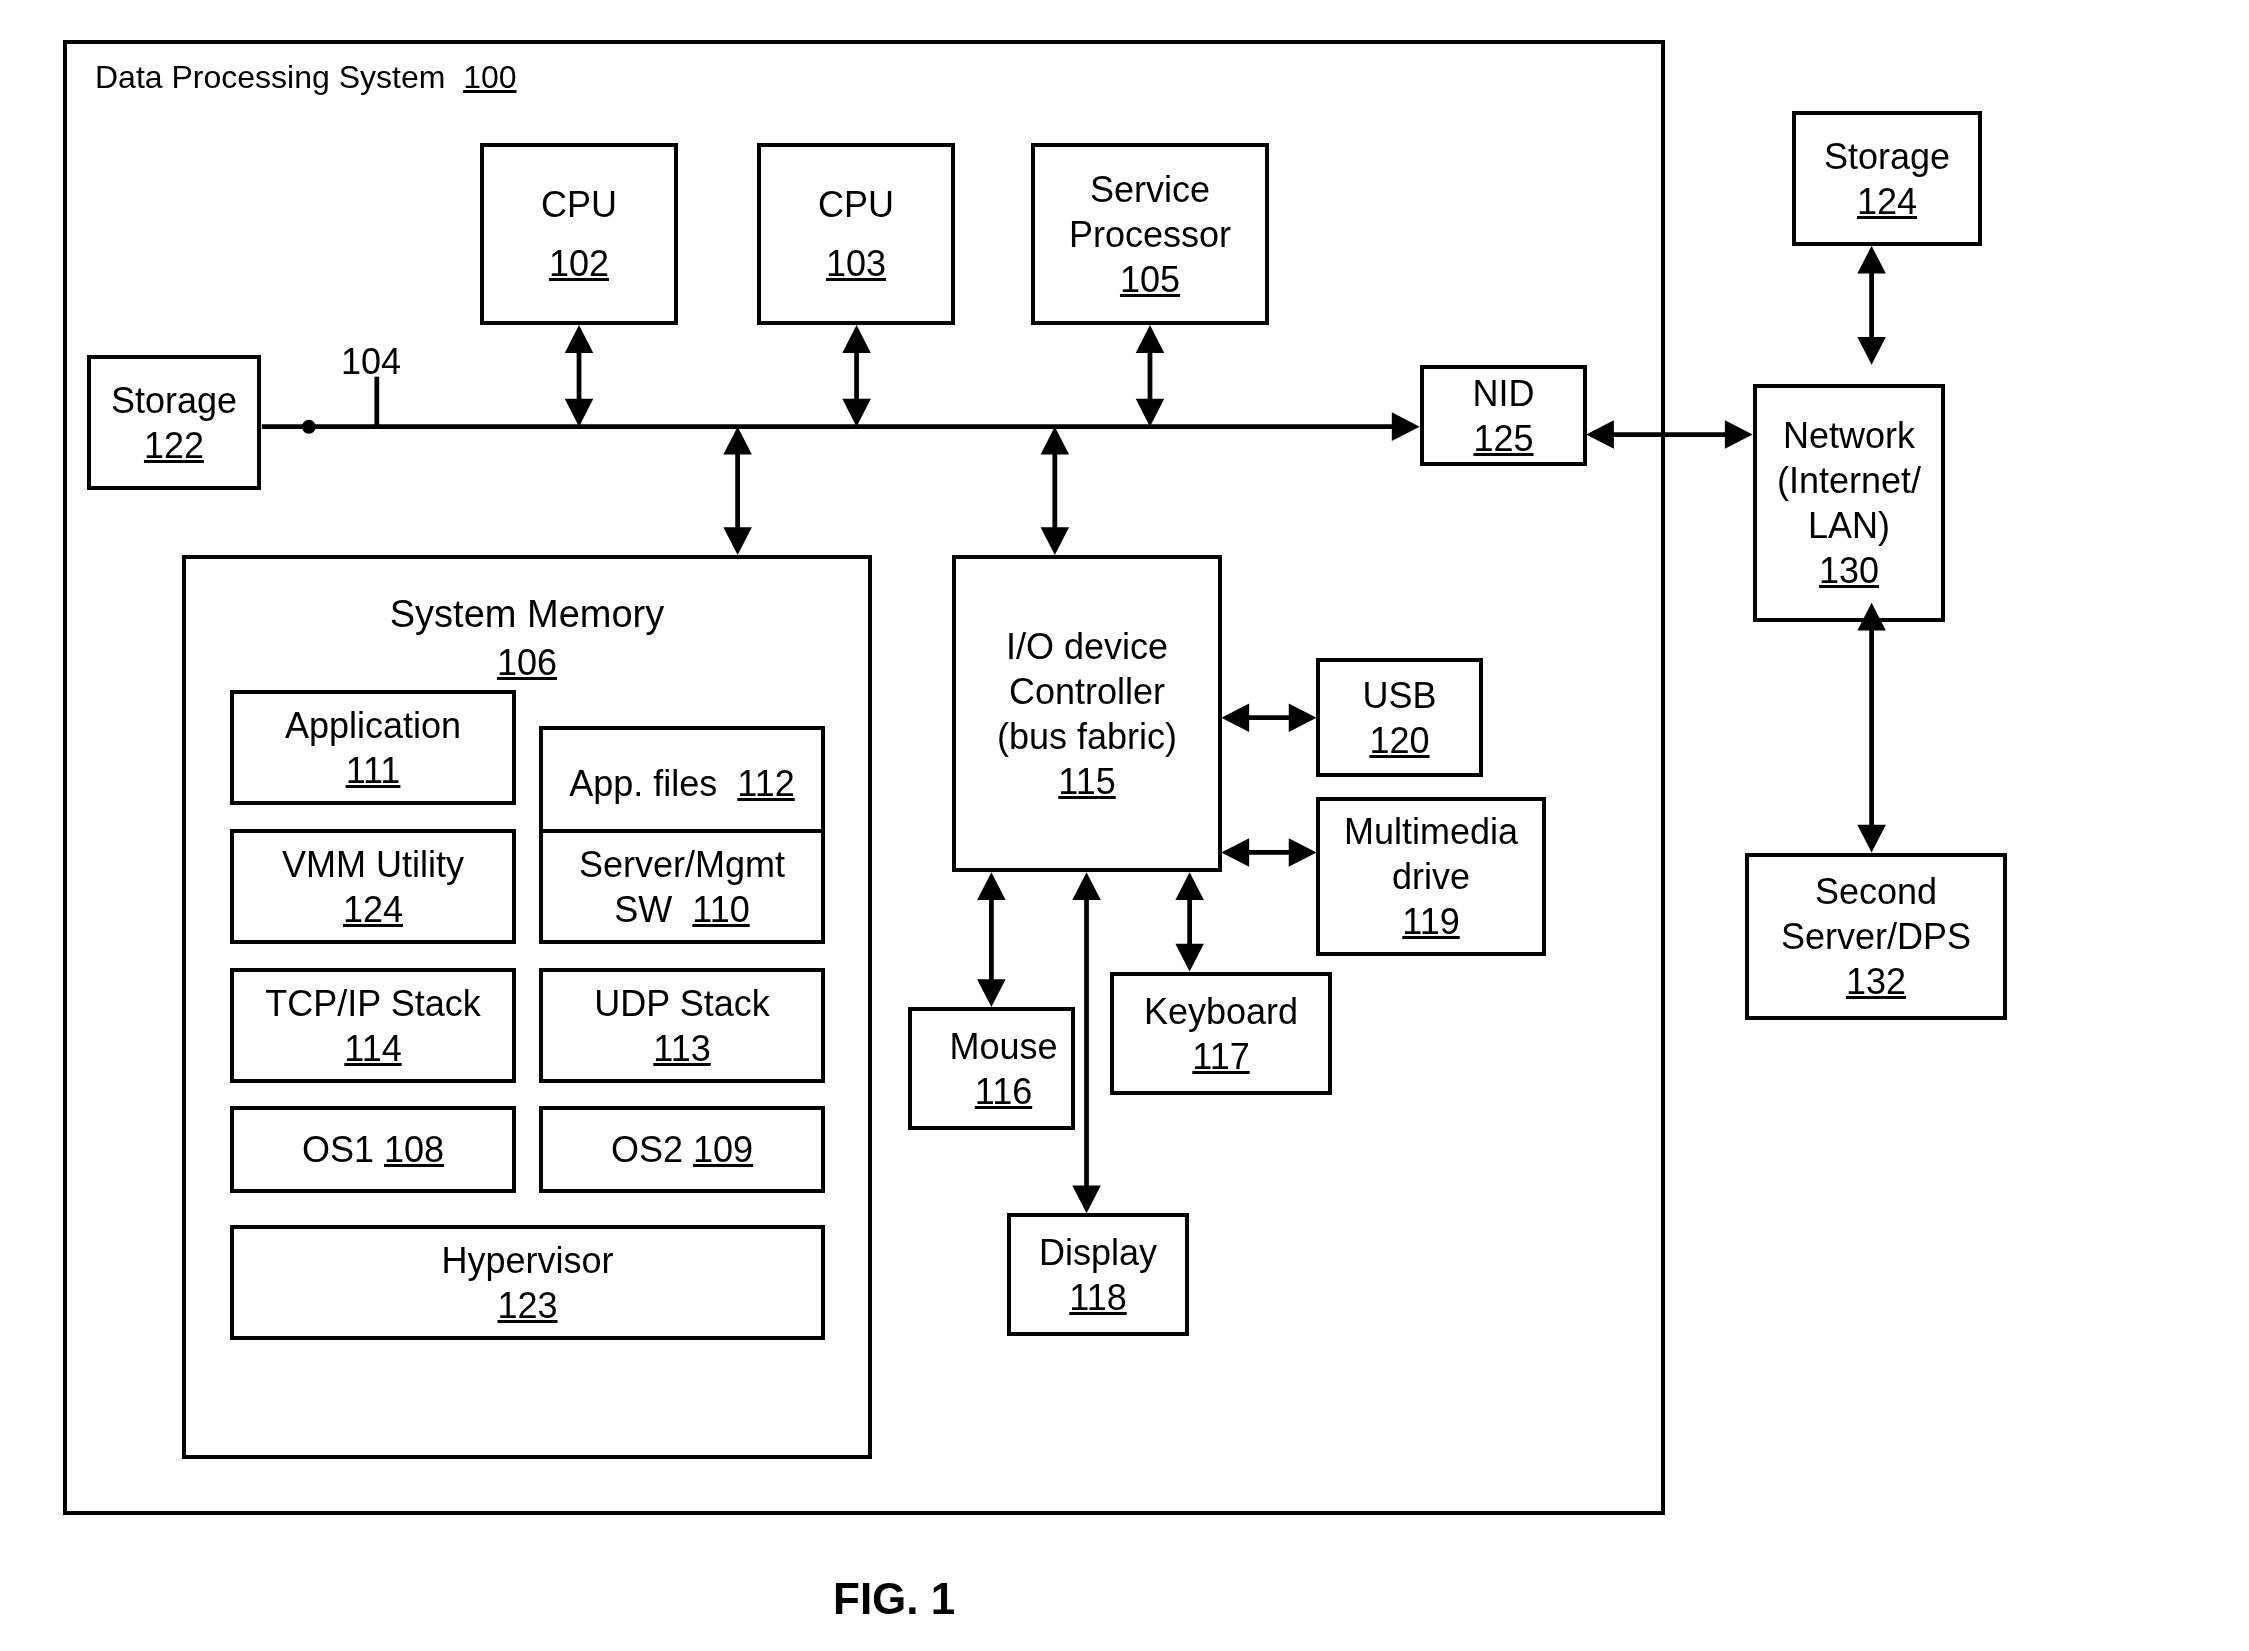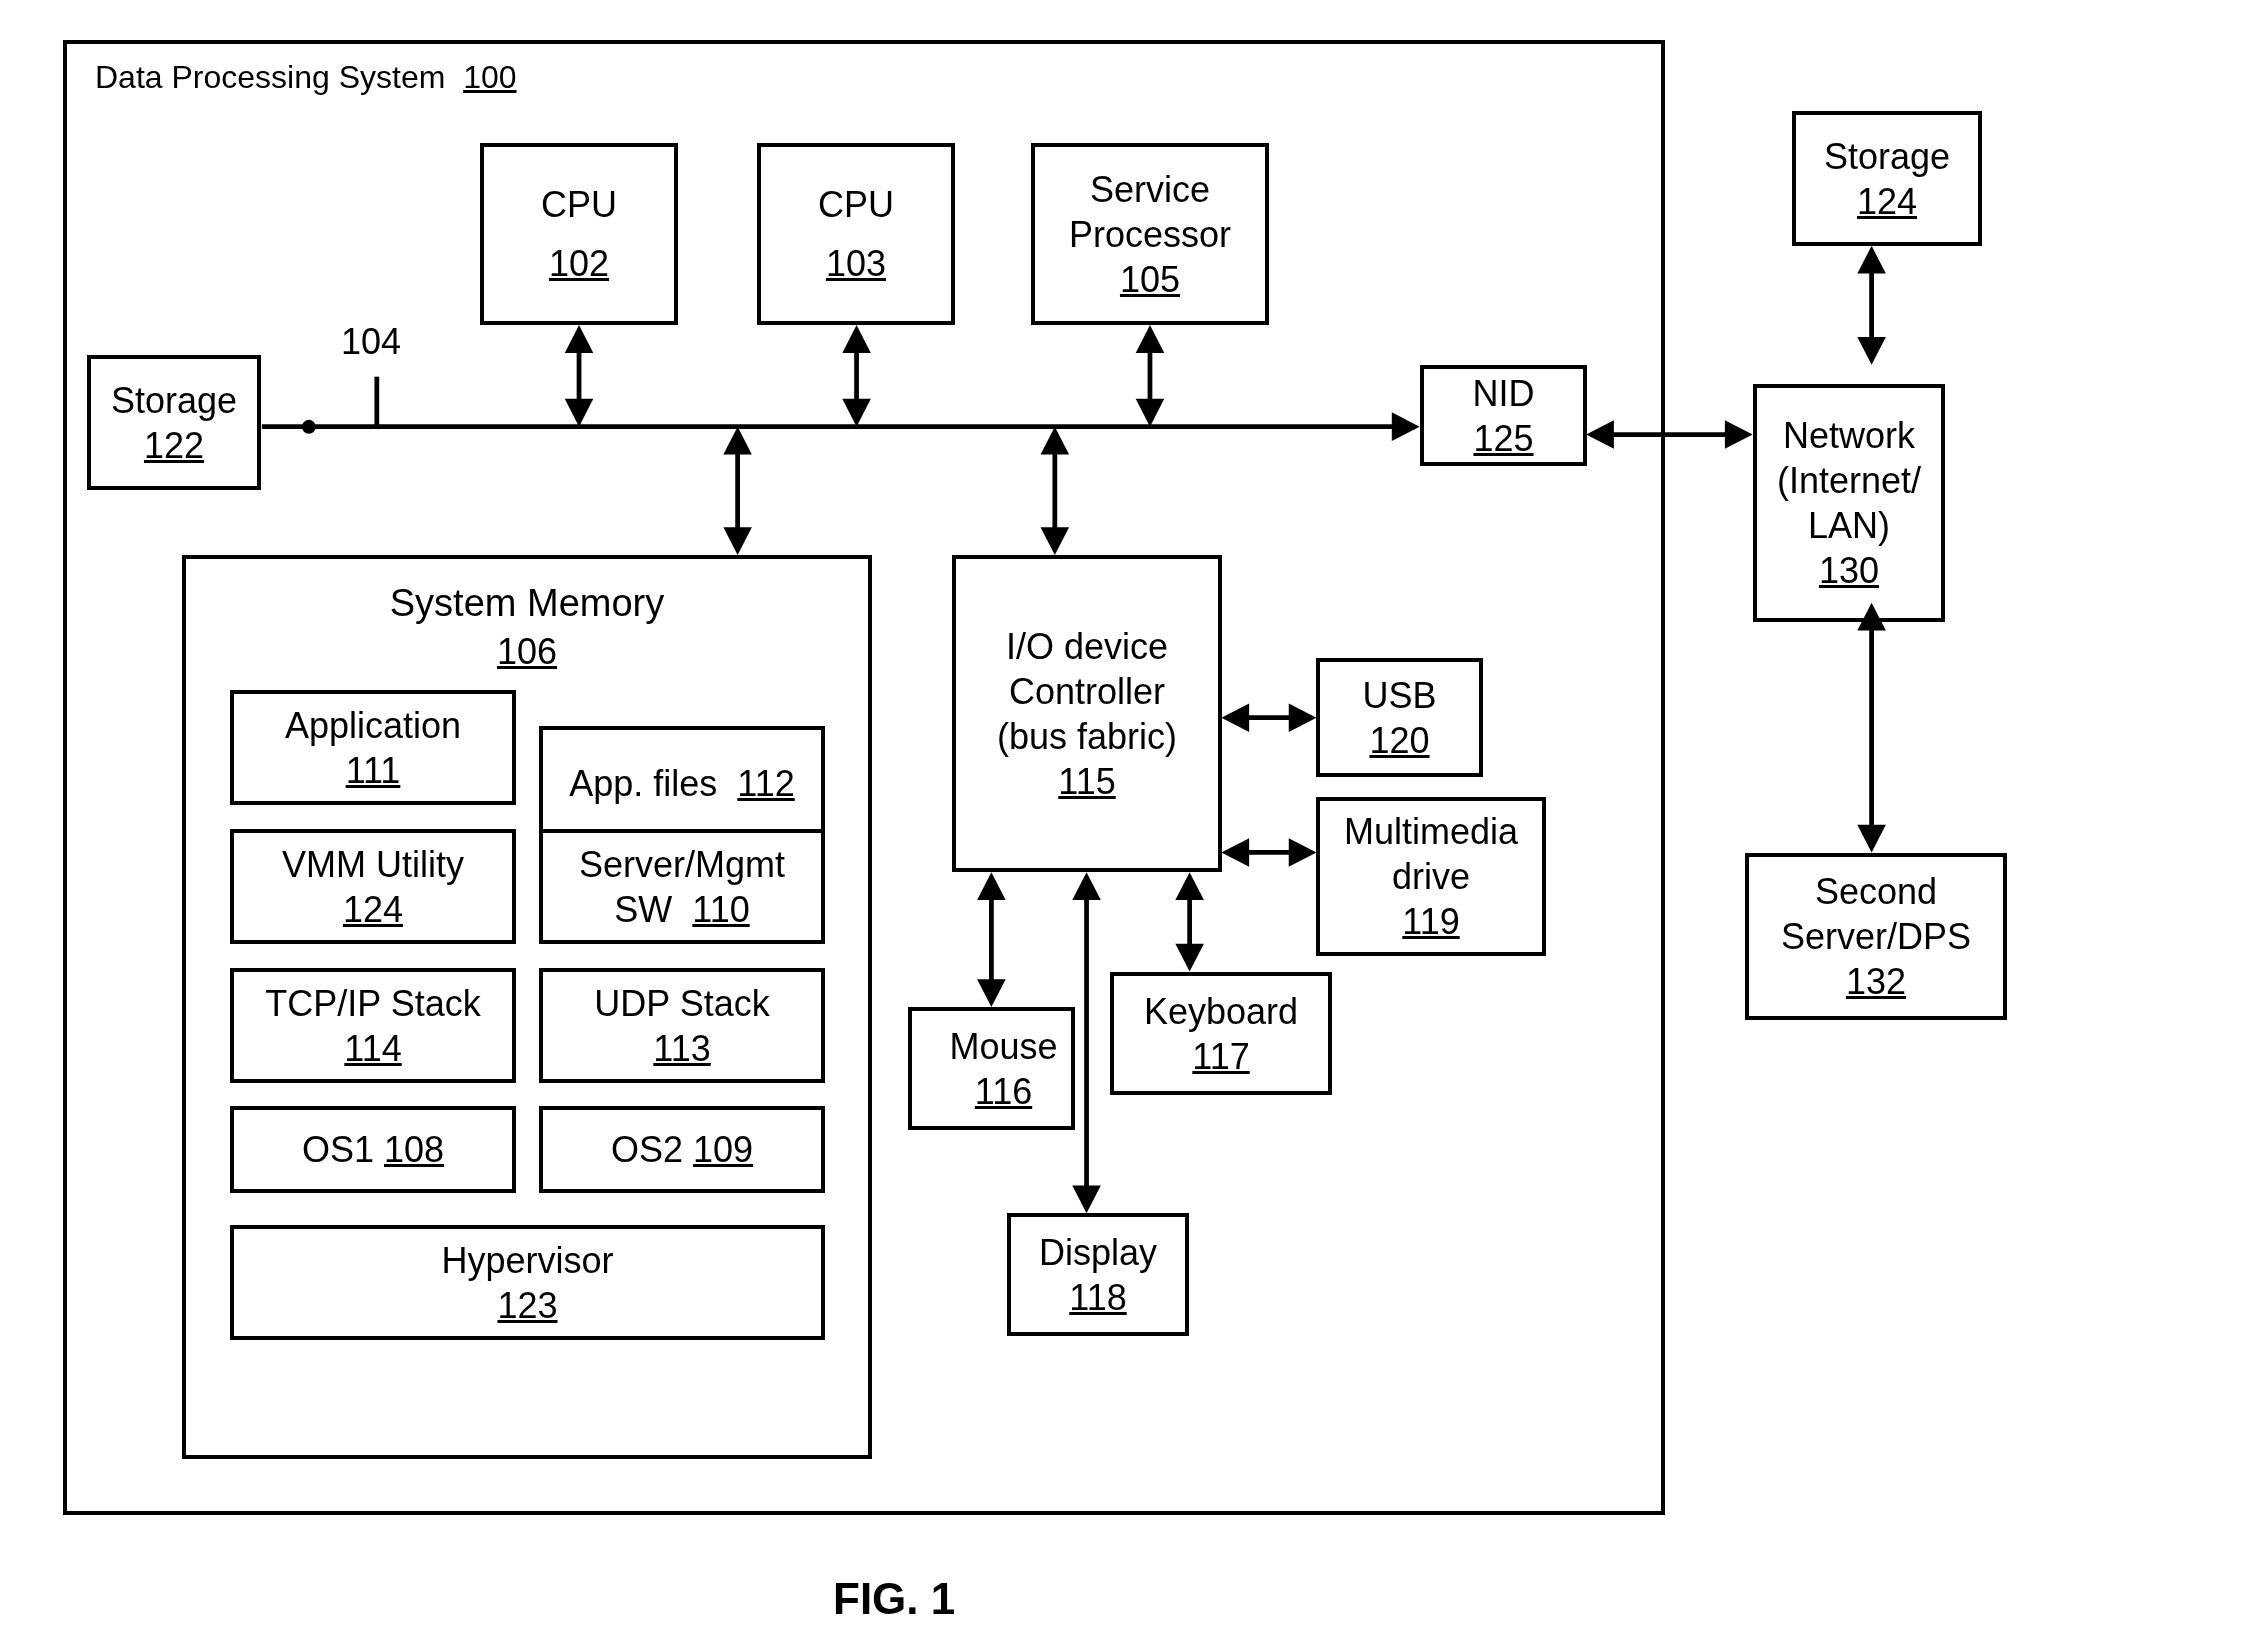--- a/index.html
+++ b/index.html
@@ -120,21 +120,21 @@
     <span class="label">Processor</span>
     <span class="ref">105</span>
   </div>
 
   <div class="box" style="left:1420px; top:365px; width:167px; height:101px;">
     <span class="label">NID</span>
     <span class="ref">125</span>
   </div>
 
   <div class="box" style="left:182px; top:555px; width:690px; height:904px; justify-content:flex-start; padding:0;">
-    <div class="mem-title" style="top:21px;">
+    <div class="mem-title" style="top:32px;">
       <span>System Memory</span><br>
       <span class="ref" style="text-decoration:underline;">106</span>
     </div>
   </div>
 
   <div class="box" style="left:230px; top:690px; width:286px; height:115px;">
     <span class="label">Application</span>
     <span class="ref">111</span>
   </div>
   <div class="box" style="left:539px; top:690px; width:286px; height:115px;margin-top:36px;">
@@ -223,21 +223,21 @@
     <span class="label">LAN)</span>
     <span class="ref">130</span>
   </div>
 
   <div class="box" style="left:1745px; top:853px; width:262px; height:167px;">
     <span class="label">Second</span>
     <span class="label">Server/DPS</span>
     <span class="ref">132</span>
   </div>
 
-  <div class="bus-label" style="left:341px; top:321px;">104</div>
+  <div class="bus-label" style="left:341px; top:341px;">104</div>
 
   <div class="dot" style="left:309px; top:427px;"></div>
 
   <div class="fig-label" style="left:833px; top:1574px;">FIG. 1</div>
 
   <svg class="wires" width="2250" height="1651" viewBox="0 0 2837 2082">
     <defs></defs>
 
     <line x1="330" y1="538" x2="1760" y2="538"></line>
     <path class="head" d="M1790 538 L1755 520 L1755 556 Z"></path>

